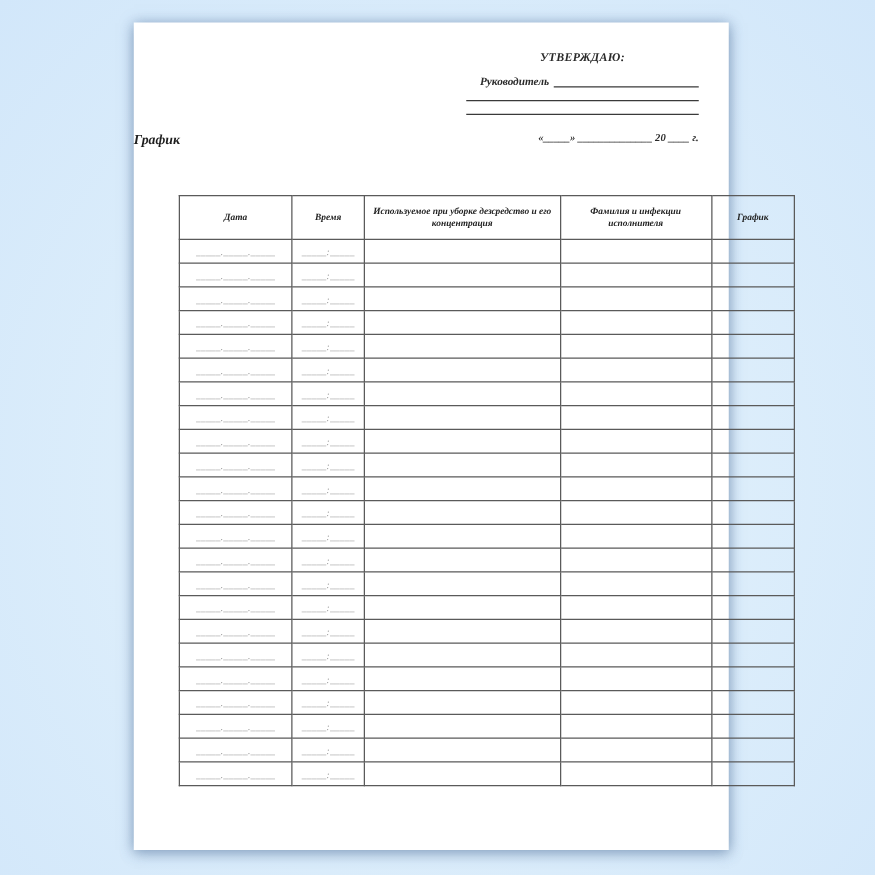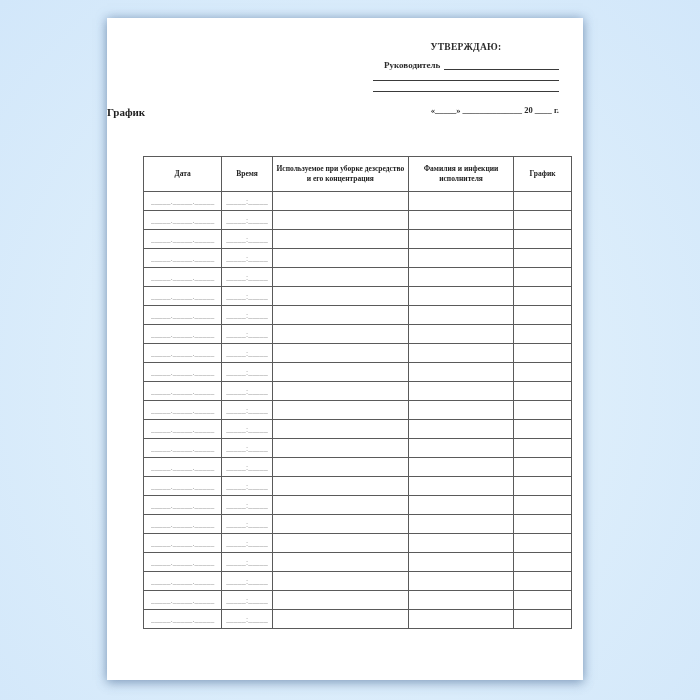--- a/index.html
+++ b/index.html
@@ -18,20 +18,21 @@
   }
   .paper {
     position: absolute;
     left: 107px;
     top: 18px;
     width: 476px;
     height: 662px;
     background: #ffffff;
     box-shadow: 0 0 10px rgba(90, 120, 160, 0.55), 0 4px 10px rgba(90, 120, 160, 0.35);
     color: #2b2b2b;
+    font-style: italic;
   }
   
   .approve {
     position: absolute;
     left: 266px;
     top: 24px;
     width: 186px;
     font-size: 9px;
     font-weight: bold;
     color: #2b2b2b;
@@ -74,21 +75,21 @@
     font-weight: bold;
     font-size: 11px;
     line-height: 13px;
     color: #1e1e1e;
   }
   
   table.grid {
     position: absolute;
     left: 36px;
     top: 138px;
-    width: 429px;
+    width: 493px;
     border-collapse: collapse;
     table-layout: fixed;
   }
   table.grid th {
     border: 1px solid #5a5a5a;
     font-size: 7.5px;
     font-weight: bold;
     color: #222222;
     text-align: center;
     vertical-align: middle;

